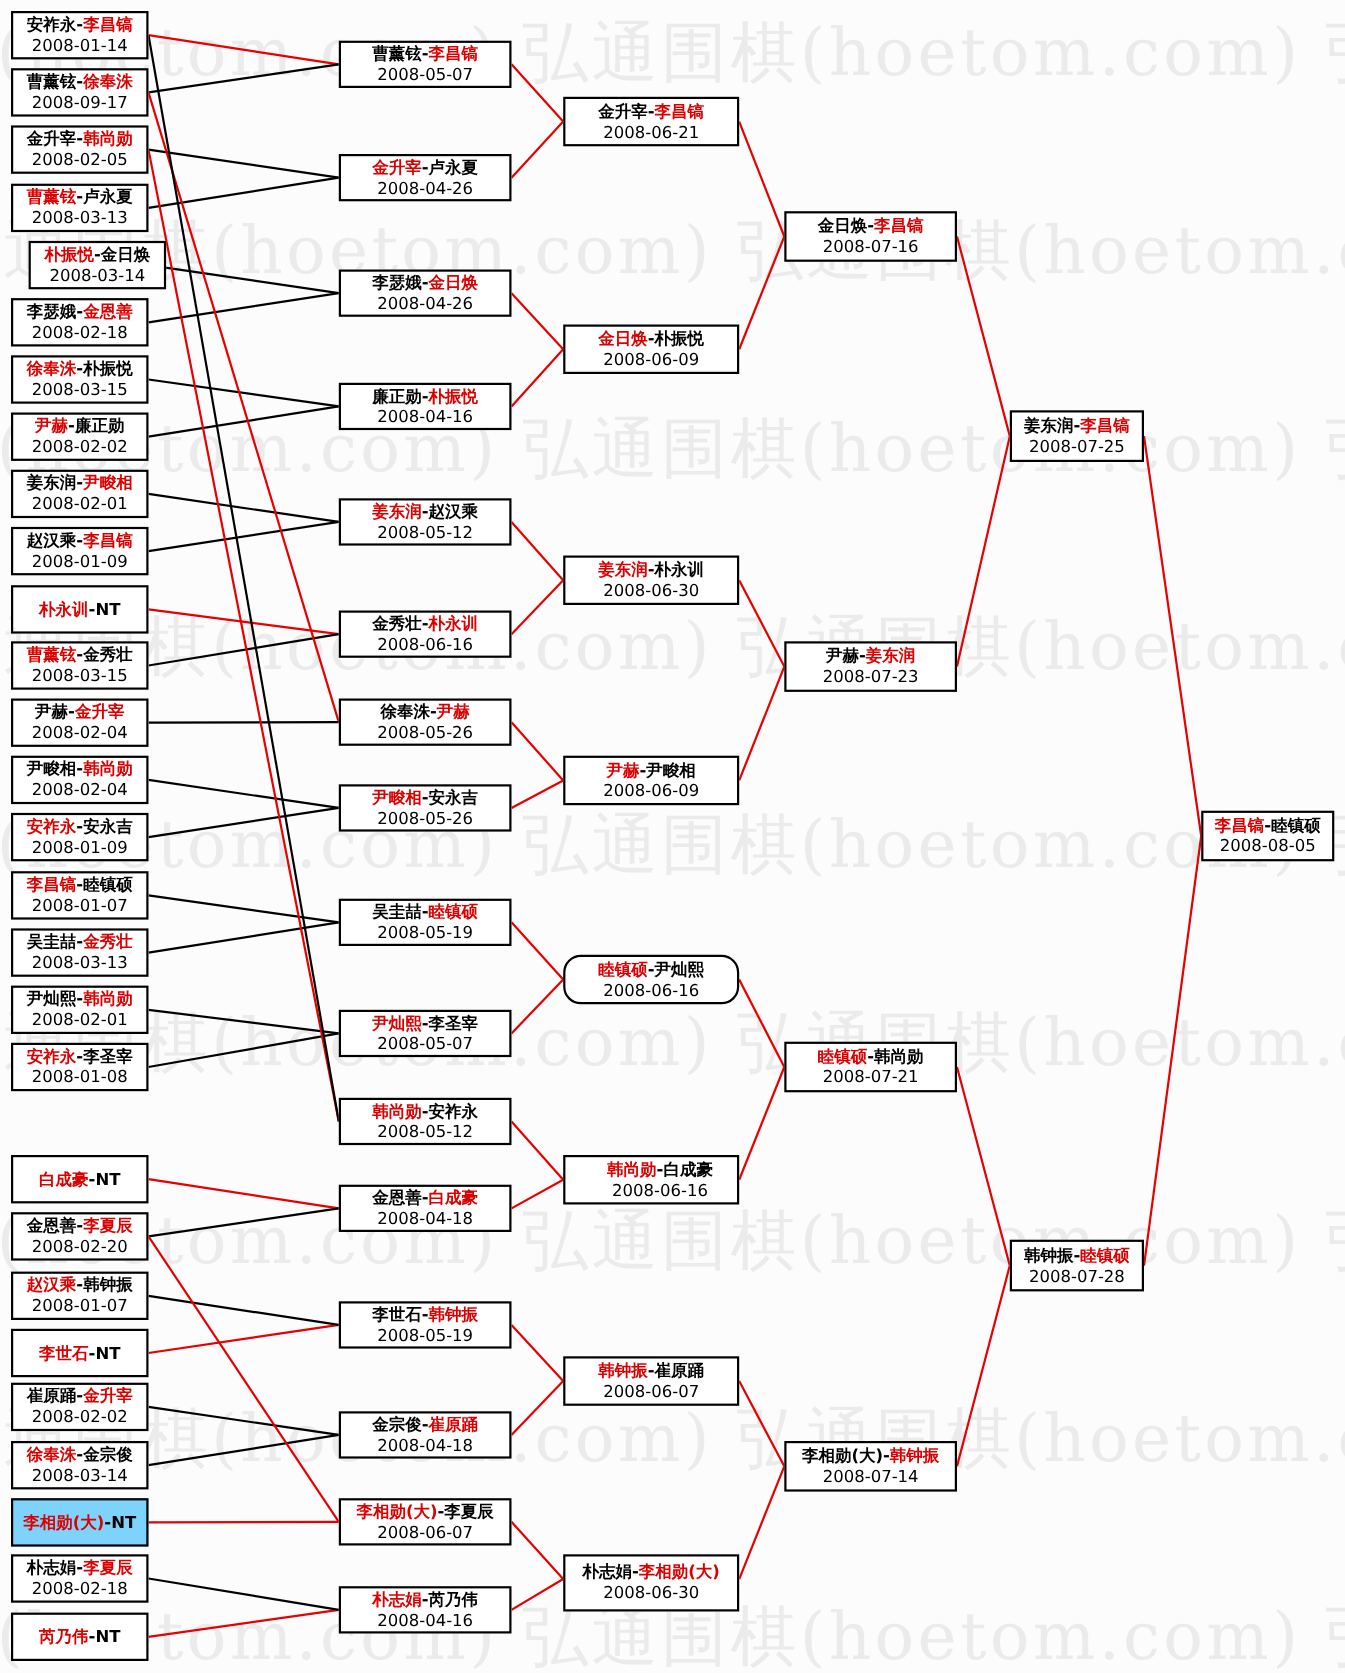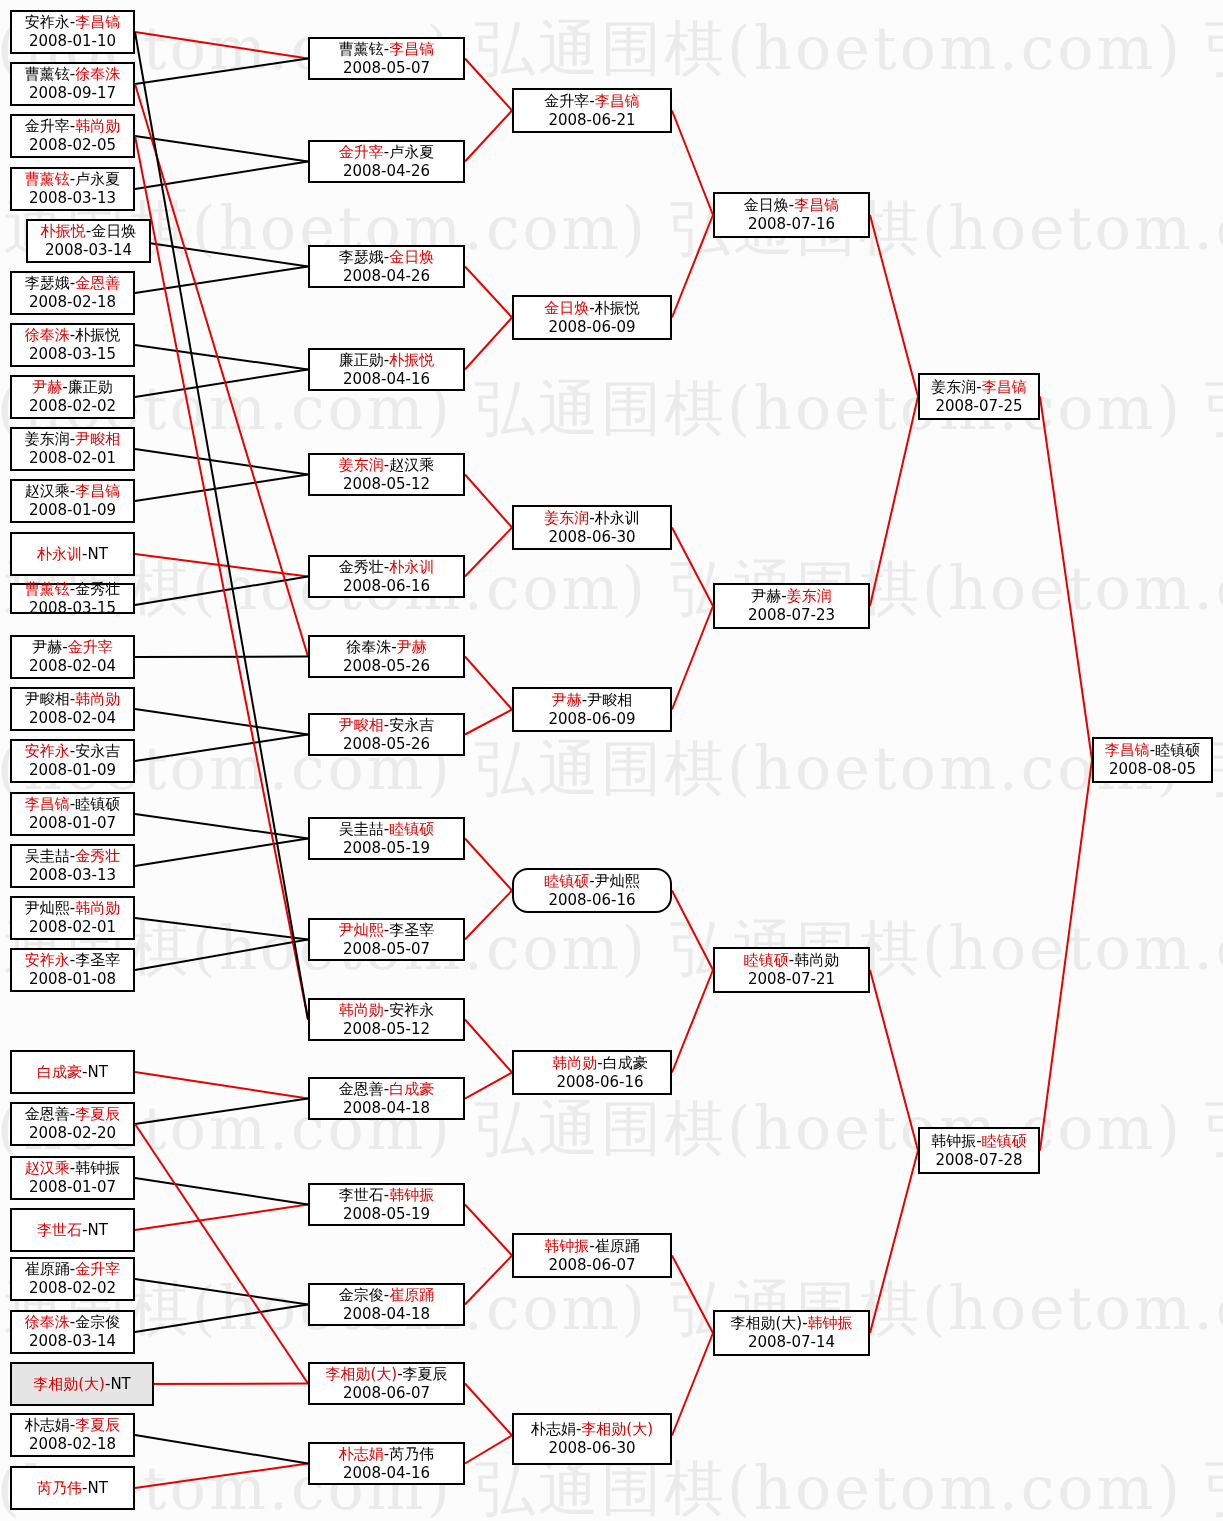--- a/index.html
+++ b/index.html
@@ -11,21 +11,21 @@
     position:absolute;white-space:nowrap;font-size:60px;line-height:60px;
     font-family:"DejaVu Serif",serif;color:#ebebeb;letter-spacing:3px;
     user-select:none;pointer-events:none;z-index:0;
   }
   #wires{position:absolute;left:0;top:0;z-index:1;}
   .match-box{
     position:absolute;z-index:2;background:#ffffff;border:2px solid #000000;
     box-sizing:border-box;display:flex;flex-direction:column;
     justify-content:center;align-items:center;text-align:center;
   }
-  .names{font-size:15px;font-weight:400;line-height:19px;white-space:nowrap;}
+  .names{font-size:15px;font-weight:700;line-height:19px;white-space:nowrap;}
   .date{font-size:15px;font-weight:400;line-height:19px;color:#000000;white-space:nowrap;}
 </style>
 </head>
 <body>
 
 <div id="stage" style="background: rgb(252, 252, 252);">
   <svg id="wires" width="1223" height="1521">
       <line x1="135" y1="32" x2="308" y2="58.5" stroke="#e60000" stroke-width="2"></line>
       <line x1="135" y1="84" x2="308" y2="58.5" stroke="#000000" stroke-width="2"></line>
       <line x1="135" y1="136" x2="308" y2="161.5" stroke="#000000" stroke-width="2"></line>
@@ -93,21 +93,21 @@
     <div class="wm-row" style="left: -60px; top: 198px; color: rgb(235, 235, 235);">弘通围棋(hoetom.com)  弘通围棋(hoetom.com)  弘通围棋(hoetom.com)</div>
     <div class="wm-row" style="left: -255px; top: 378px; color: rgb(235, 235, 235);">弘通围棋(hoetom.com)  弘通围棋(hoetom.com)  弘通围棋(hoetom.com)</div>
     <div class="wm-row" style="left: -60px; top: 558px; color: rgb(235, 235, 235);">弘通围棋(hoetom.com)  弘通围棋(hoetom.com)  弘通围棋(hoetom.com)</div>
     <div class="wm-row" style="left: -255px; top: 738px; color: rgb(235, 235, 235);">弘通围棋(hoetom.com)  弘通围棋(hoetom.com)  弘通围棋(hoetom.com)</div>
     <div class="wm-row" style="left: -60px; top: 918px; color: rgb(235, 235, 235);">弘通围棋(hoetom.com)  弘通围棋(hoetom.com)  弘通围棋(hoetom.com)</div>
     <div class="wm-row" style="left: -255px; top: 1098px; color: rgb(235, 235, 235);">弘通围棋(hoetom.com)  弘通围棋(hoetom.com)  弘通围棋(hoetom.com)</div>
     <div class="wm-row" style="left: -60px; top: 1278px; color: rgb(235, 235, 235);">弘通围棋(hoetom.com)  弘通围棋(hoetom.com)  弘通围棋(hoetom.com)</div>
     <div class="wm-row" style="left: -255px; top: 1458px; color: rgb(235, 235, 235);">弘通围棋(hoetom.com)  弘通围棋(hoetom.com)  弘通围棋(hoetom.com)</div>
     <div class="match-box" style="left: 10px; top: 10px; width: 125px; height: 44px; border-color: rgb(0, 0, 0); background: rgb(255, 255, 255);">
       <div class="names"><span style="color: rgb(0, 0, 0);">安祚永</span><span style="color: rgb(0, 0, 0);">-</span><span style="color: rgb(221, 0, 0);">李昌镐</span></div>
-      <div class="date">2008-01-10</div>
+      <div class="date">2008-01-14</div>
     </div>
     <div class="match-box" style="left: 10px; top: 62px; width: 125px; height: 44px; border-color: rgb(0, 0, 0); background: rgb(255, 255, 255);">
       <div class="names"><span style="color: rgb(0, 0, 0);">曹薰铉</span><span style="color: rgb(0, 0, 0);">-</span><span style="color: rgb(221, 0, 0);">徐奉洙</span></div>
       <div class="date">2008-09-17</div>
     </div>
     <div class="match-box" style="left: 10px; top: 114px; width: 125px; height: 44px; border-color: rgb(0, 0, 0); background: rgb(255, 255, 255);">
       <div class="names"><span style="color: rgb(0, 0, 0);">金升宰</span><span style="color: rgb(0, 0, 0);">-</span><span style="color: rgb(221, 0, 0);">韩尚勋</span></div>
       <div class="date">2008-02-05</div>
     </div>
     <div class="match-box" style="left: 10px; top: 167px; width: 125px; height: 44px; border-color: rgb(0, 0, 0); background: rgb(255, 255, 255);">
@@ -134,21 +134,21 @@
       <div class="names"><span style="color: rgb(0, 0, 0);">姜东润</span><span style="color: rgb(0, 0, 0);">-</span><span style="color: rgb(221, 0, 0);">尹畯相</span></div>
       <div class="date">2008-02-01</div>
     </div>
     <div class="match-box" style="left: 10px; top: 479px; width: 125px; height: 44px; border-color: rgb(0, 0, 0); background: rgb(255, 255, 255);">
       <div class="names"><span style="color: rgb(0, 0, 0);">赵汉乘</span><span style="color: rgb(0, 0, 0);">-</span><span style="color: rgb(221, 0, 0);">李昌镐</span></div>
       <div class="date">2008-01-09</div>
     </div>
     <div class="match-box" style="left: 10px; top: 532px; width: 125px; height: 44px; border-color: rgb(0, 0, 0); background: rgb(255, 255, 255);">
       <div class="names"><span style="color: rgb(221, 0, 0);">朴永训</span><span style="color: rgb(0, 0, 0);">-</span><span style="color: rgb(0, 0, 0);">NT</span></div>
     </div>
-    <div class="match-box" style="left: 10px; top: 583px; width: 125px; height: 31px; border-color: rgb(0, 0, 0); background: rgb(255, 255, 255);">
+    <div class="match-box" style="left: 10px; top: 583px; width: 125px; height: 44px; border-color: rgb(0, 0, 0); background: rgb(255, 255, 255);">
       <div class="names"><span style="color: rgb(221, 0, 0);">曹薰铉</span><span style="color: rgb(0, 0, 0);">-</span><span style="color: rgb(0, 0, 0);">金秀壮</span></div>
       <div class="date">2008-03-15</div>
     </div>
     <div class="match-box" style="left: 10px; top: 635px; width: 125px; height: 44px; border-color: rgb(0, 0, 0); background: rgb(255, 255, 255);">
       <div class="names"><span style="color: rgb(0, 0, 0);">尹赫</span><span style="color: rgb(0, 0, 0);">-</span><span style="color: rgb(221, 0, 0);">金升宰</span></div>
       <div class="date">2008-02-04</div>
     </div>
     <div class="match-box" style="left: 10px; top: 687px; width: 125px; height: 44px; border-color: rgb(0, 0, 0); background: rgb(255, 255, 255);">
       <div class="names"><span style="color: rgb(0, 0, 0);">尹畯相</span><span style="color: rgb(0, 0, 0);">-</span><span style="color: rgb(221, 0, 0);">韩尚勋</span></div>
       <div class="date">2008-02-04</div>
@@ -188,21 +188,21 @@
       <div class="names"><span style="color: rgb(221, 0, 0);">李世石</span><span style="color: rgb(0, 0, 0);">-</span><span style="color: rgb(0, 0, 0);">NT</span></div>
     </div>
     <div class="match-box" style="left: 10px; top: 1257px; width: 125px; height: 44px; border-color: rgb(0, 0, 0); background: rgb(255, 255, 255);">
       <div class="names"><span style="color: rgb(0, 0, 0);">崔原踊</span><span style="color: rgb(0, 0, 0);">-</span><span style="color: rgb(221, 0, 0);">金升宰</span></div>
       <div class="date">2008-02-02</div>
     </div>
     <div class="match-box" style="left: 10px; top: 1310px; width: 125px; height: 44px; border-color: rgb(0, 0, 0); background: rgb(255, 255, 255);">
       <div class="names"><span style="color: rgb(221, 0, 0);">徐奉洙</span><span style="color: rgb(0, 0, 0);">-</span><span style="color: rgb(0, 0, 0);">金宗俊</span></div>
       <div class="date">2008-03-14</div>
     </div>
-    <div class="match-box" style="left: 10px; top: 1362px; width: 144px; height: 44px; border-color: rgb(0, 0, 0); background: #e5e5e5;">
+    <div class="match-box" style="left: 10px; top: 1362px; width: 125px; height: 44px; border-color: rgb(0, 0, 0); background: #7dd3fc;">
       <div class="names"><span style="color: rgb(221, 0, 0);">李相勋(大)</span><span style="color: rgb(0, 0, 0);">-</span><span style="color: rgb(0, 0, 0);">NT</span></div>
     </div>
     <div class="match-box" style="left: 10px; top: 1413px; width: 125px; height: 44px; border-color: rgb(0, 0, 0); background: rgb(255, 255, 255);">
       <div class="names"><span style="color: rgb(0, 0, 0);">朴志娟</span><span style="color: rgb(0, 0, 0);">-</span><span style="color: rgb(221, 0, 0);">李夏辰</span></div>
       <div class="date">2008-02-18</div>
     </div>
     <div class="match-box" style="left: 10px; top: 1466px; width: 125px; height: 44px; border-color: rgb(0, 0, 0); background: rgb(255, 255, 255);">
       <div class="names"><span style="color: rgb(221, 0, 0);">芮乃伟</span><span style="color: rgb(0, 0, 0);">-</span><span style="color: rgb(0, 0, 0);">NT</span></div>
     </div>
     <div class="match-box" style="left: 308px; top: 37px; width: 157px; height: 43px; border-color: rgb(0, 0, 0); background: rgb(255, 255, 255);">

